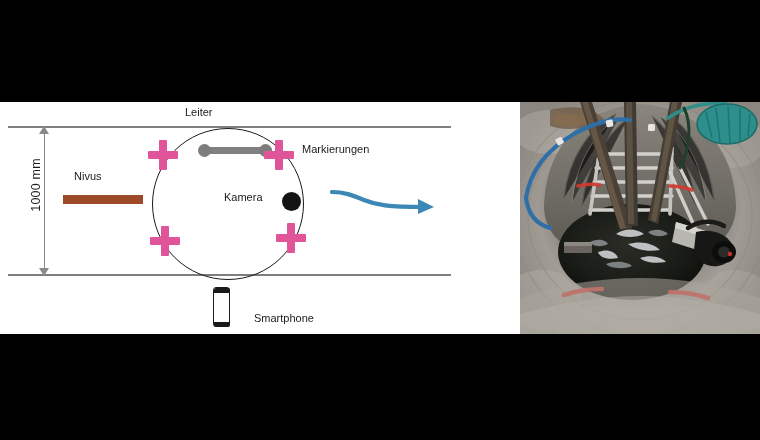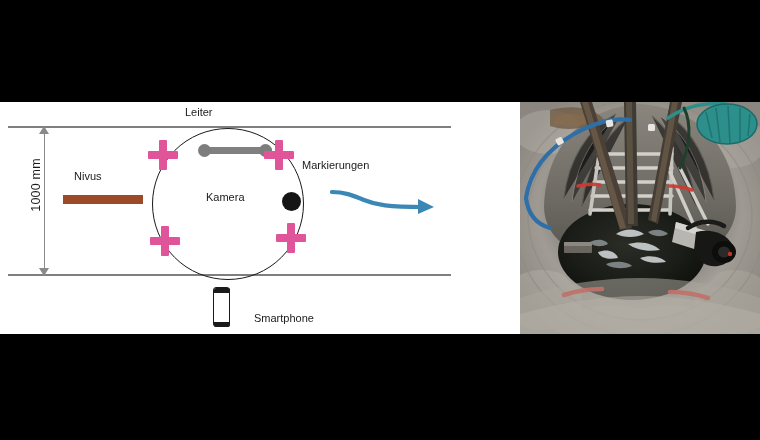--- a/index.html
+++ b/index.html
@@ -96,22 +96,22 @@
 
   
   .lbl {
     position: absolute;
     font-size: 11px;
     color: #1a1a1a;
     white-space: nowrap;
   }
   #label-leiter      { left: 185px; top: 4px; }
   #label-nivus       { left: 74px;  top: 68px; text-align: center; }
-  #label-kamera      { left: 206px; top: 89px; }
-  #label-markierungen{ left: 302px; top: 41px; margin-top: 16px; }
+  #label-kamera      { left: 224px; top: 89px; }
+  #label-markierungen{ left: 302px; top: 41px; }
   #label-stroemung   { left: 341px; top: 66px; }
   #label-smartphone  { left: 254px; top: 210px; text-align: center; }
 
   
   #nivus-bar {
     position: absolute;
     left: 63px;
     top: 93px;
     width: 80px;
     height: 9px;

